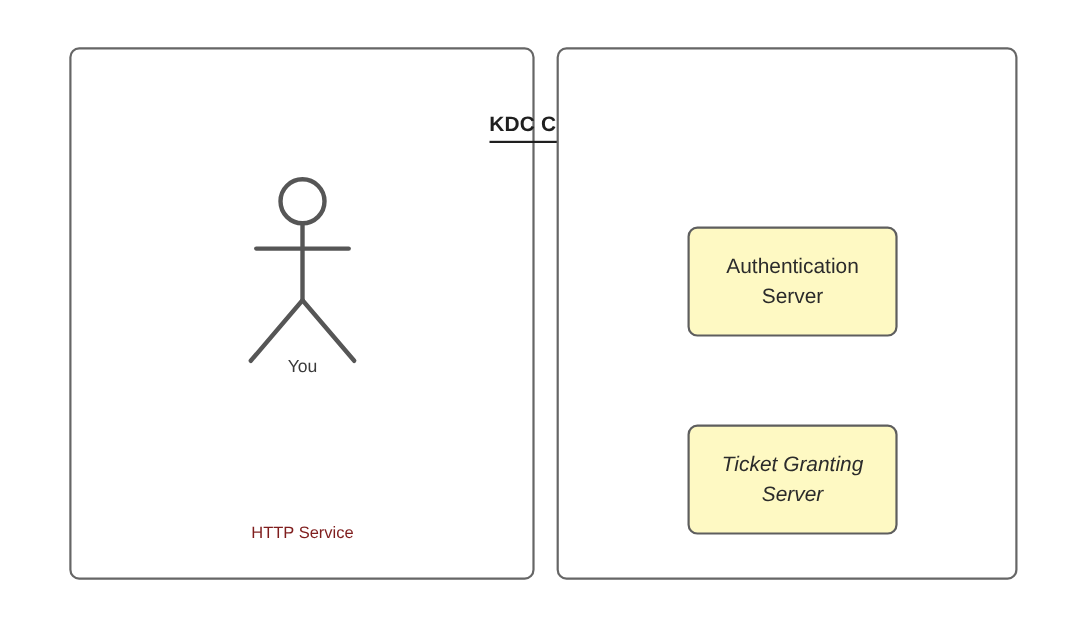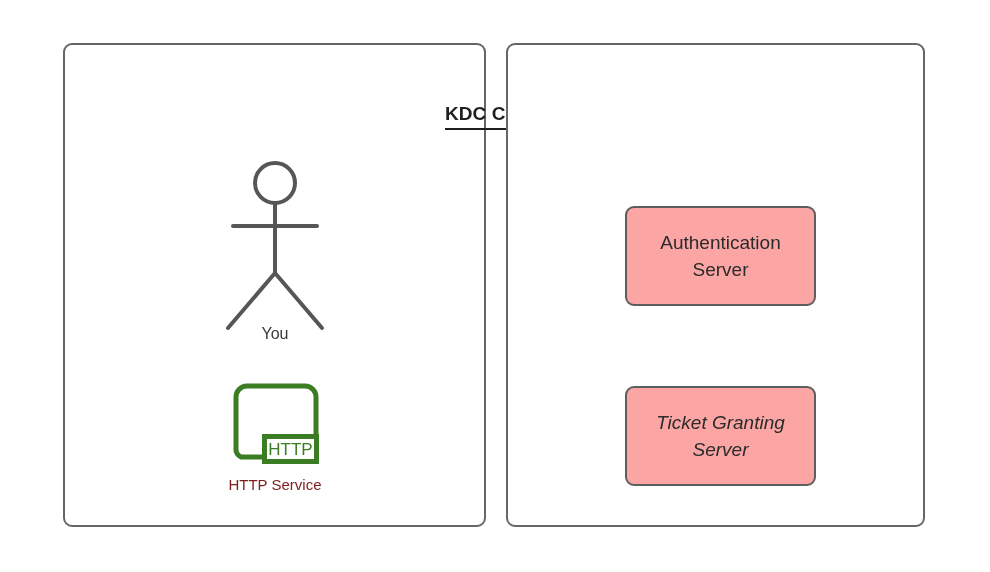--- a/index.html
+++ b/index.html
@@ -105,21 +105,21 @@
     line-height: 24px;
     color: #7f1d1d;
   }
 
   
   .server-box {
     position: absolute;
     box-sizing: border-box;
     border: 2px solid #5e5e5e;
     border-radius: 9px;
-    background: #fca5a5;
+    background: #fef9c3;
     display: flex;
     align-items: center;
     justify-content: center;
   }
   .server-box .box-text {
     text-align: center;
     font-size: 19px;
     line-height: 27px;
     color: #2b2b2b;
     padding: 0 10px;
@@ -156,39 +156,20 @@
         <line x1="62" y1="45" x2="62" y2="115"></line>
         <line x1="20" y1="68" x2="104" y2="68"></line>
         <line x1="62" y1="115" x2="15" y2="170"></line>
         <line x1="62" y1="115" x2="109" y2="170"></line>
       </g>
     </svg>
   </div>
 
   <div class="figure-label">You</div>
 
-  <div class="service-icon">
-    <svg width="92" height="88" viewBox="0 0 92 88" xmlns="http://www.w3.org/2000/svg">
-
-      <path d="M 10 76
-               A 9 9 0 0 1 5 67
-               L 5 16
-               A 11 11 0 0 1 16 5
-               L 74 5
-               A 11 11 0 0 1 85 16
-               L 85 67
-               A 9 9 0 0 1 76 76
-               Z" fill="none" stroke="#3a7d23" stroke-width="5" stroke-linejoin="round"></path>
-
-      <rect x="31" y="53" width="57" height="30" fill="#ffffff"></rect>
-
-      <rect x="33.5" y="55.5" width="52" height="25" fill="#ffffff" stroke="#3a7d23" stroke-width="5"></rect>
-      <text x="59.5" y="73.5" text-anchor="middle" font-family="Liberation Sans, sans-serif" font-size="17" fill="#3a7d23">HTTP</text>
-    </svg>
-  </div>
 
   <div class="service-label">HTTP Service</div>
 
   <div class="panel" id="panel-kdc"></div>
 
 
   <div class="server-box" id="box-auth">
     <div class="box-text">
       <span>Authentication</span><br>
       <span>Server</span>

